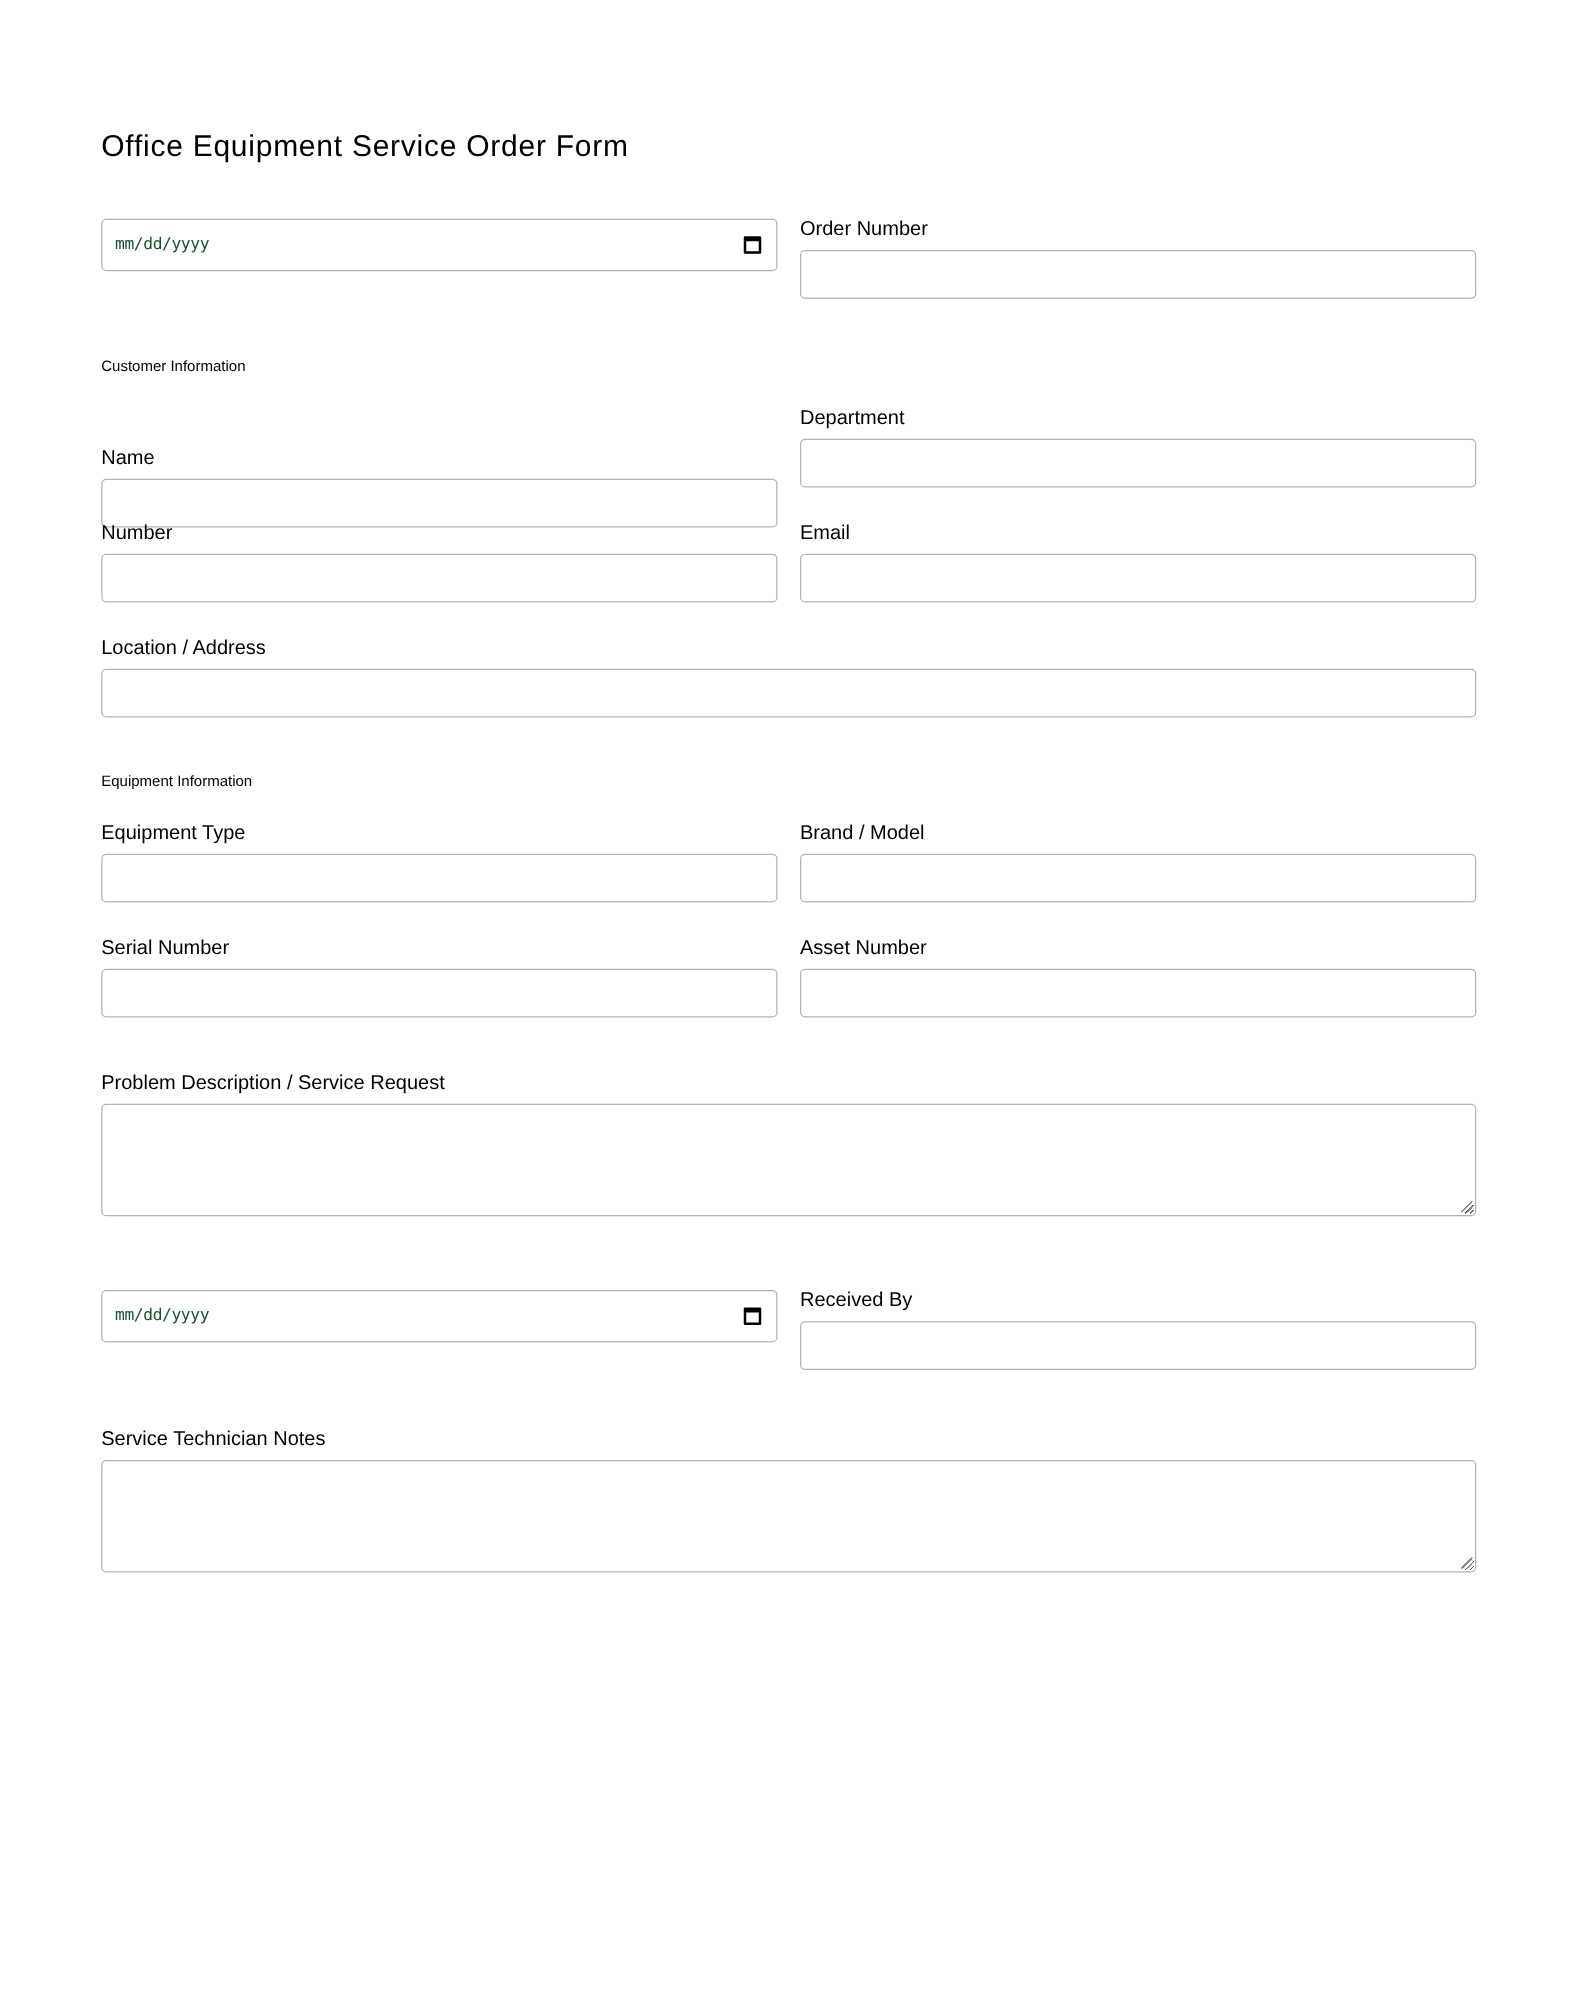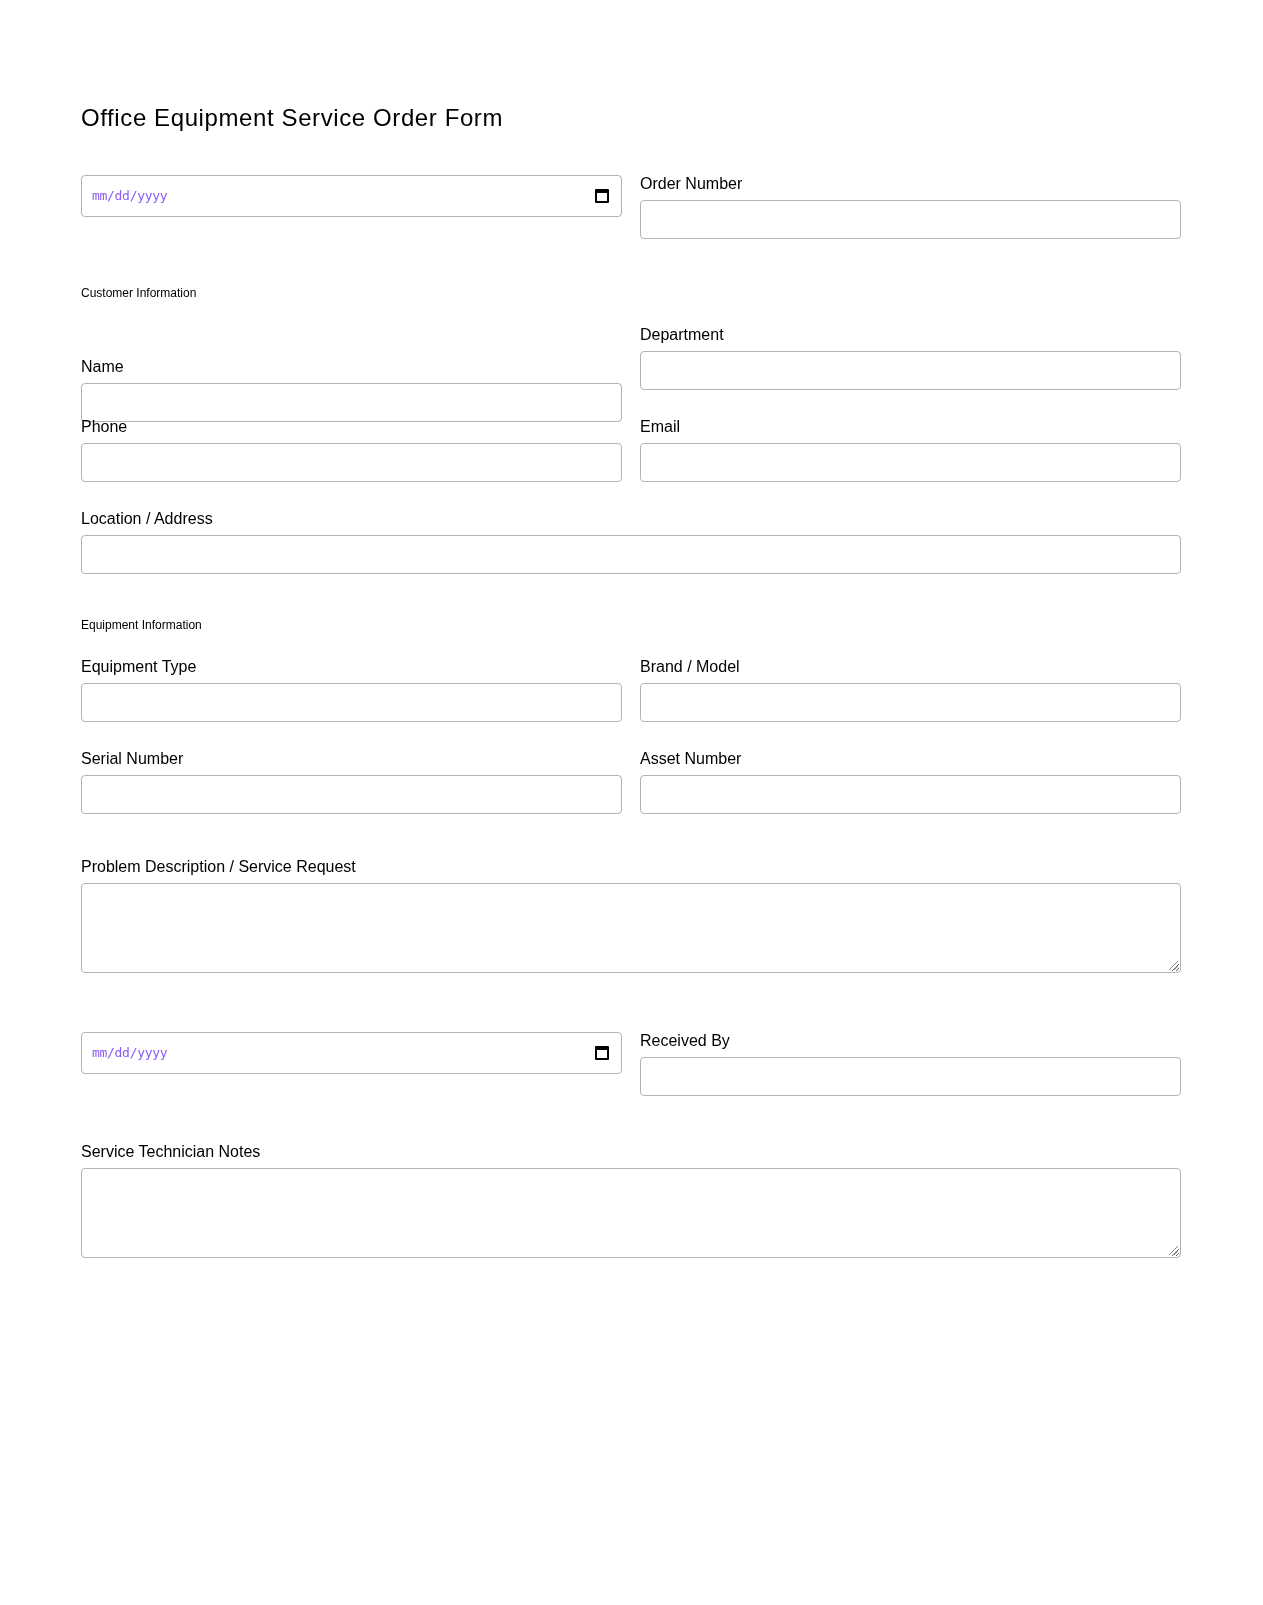--- a/index.html
+++ b/index.html
@@ -68,21 +68,21 @@
     border: 1px solid #b3b3b3;
     border-radius: 4px;
     background: #fff;
   }
   .date-input .placeholder {
     position: absolute;
     left: 10px;
     top: 12px;
     font-family: "DejaVu Sans Mono", "Liberation Mono", monospace;
     font-size: 13px;
-    color: #8b5cf6;
+    color: #14532d;
     letter-spacing: -0.3px;
   }
   .date-input .cal-icon {
     position: absolute;
     right: 12px;
     top: 13px;
     width: 14px;
     height: 14px;
     border: 2px solid #000;
     border-top-width: 4px;
@@ -137,21 +137,21 @@
   <div class="field col-left" style="top:326px;margin-top:32px;">
     <label>Name</label>
     <input class="input" type="text" value="" style="">
   </div>
   <div class="field col-right" style="top:326px;">
     <label>Department</label>
     <input class="input" type="text" value="" style="">
   </div>
 
   <div class="field col-left" style="top:418px;">
-    <label>Phone</label>
+    <label>Number</label>
     <input class="input" type="tel" value="" style="">
   </div>
   <div class="field col-right" style="top:418px;">
     <label>Email</label>
     <input class="input" type="email" value="" style="">
   </div>
 
   <div class="field full" style="top:510px;">
     <label>Location / Address</label>
     <input class="input" type="text" value="" style="">

